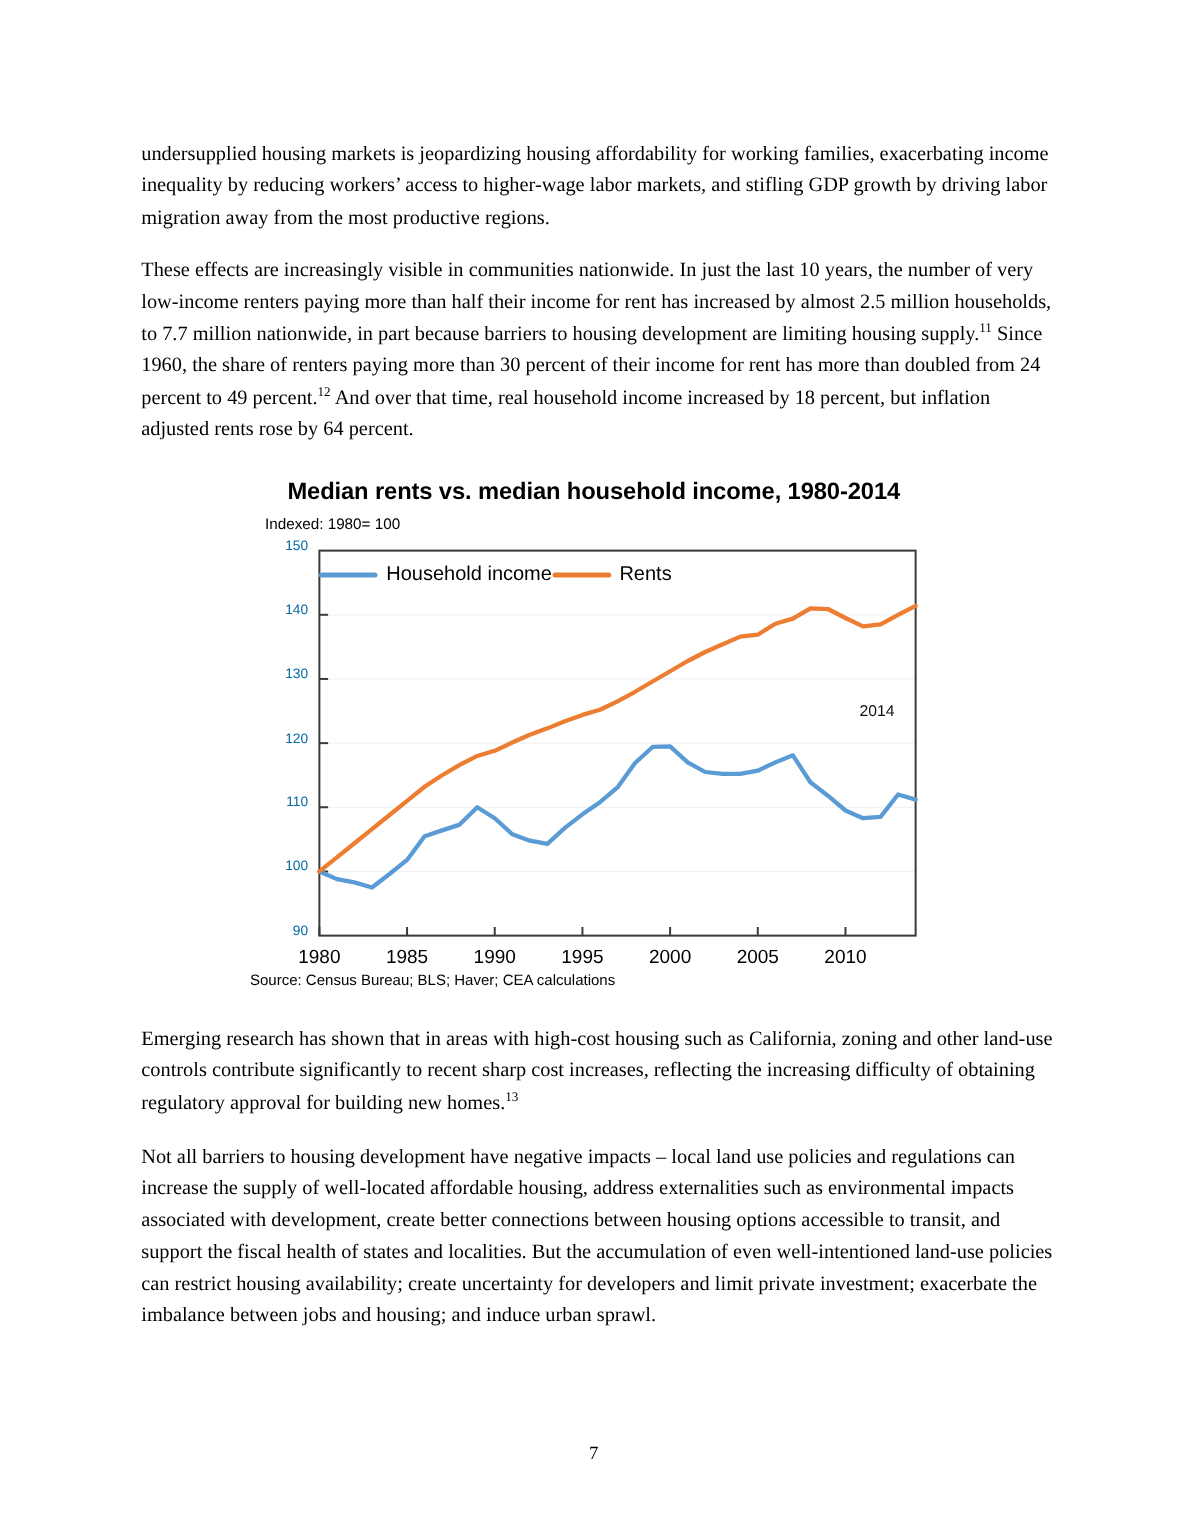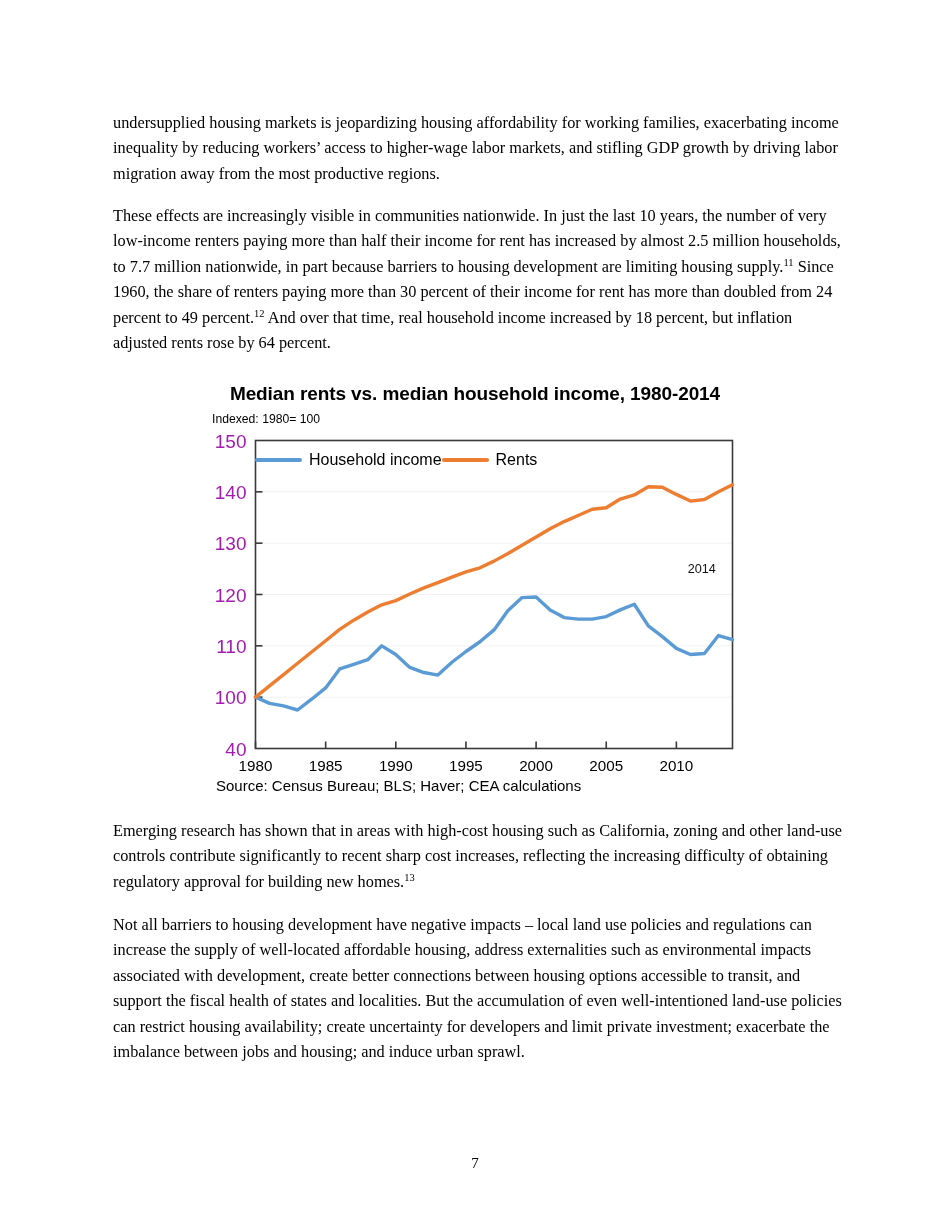--- a/index.html
+++ b/index.html
@@ -51,31 +51,31 @@
     letter-spacing:-0.1px;
     color:#000;
   }
   .fig-subtitle {
     position:absolute; left:212px; top:29px;
     font-family:Liberation Sans, sans-serif;
     font-size:12.2px;
     color:#000;
   }
   .fig-source {
-    position:absolute; left:216px; top:394px;
-    font-family:"Liberation Sans", sans-serif;
-    font-size:15px;
+    position:absolute; left:200px; top:394px;
+    font-family:"Liberation Sans", sans-serif;
+    font-size:12px;
     color:#000;
   }
   .plot-wrap { position:absolute; left:0; top:0; width:950px; height:415px; }
   .ytick-label {
     position:absolute;
     width:46px; text-align:right;
     font-family:"Liberation Sans", sans-serif;
-    font-size:19px; color:#a21caf;
+    font-size:11px; color:#0369a1;
   }
   .xtick-label {
     position:absolute;
     width:60px; text-align:center;
     font-family:"Liberation Sans", sans-serif;
     font-size:15.2px; color:#000;
   }
   .legend {
     position:absolute; top:68px; left:255px; width:477px;
     display:flex; justify-content:flex-start; align-items:center; 
@@ -140,21 +140,21 @@
           </g>
 
         <g id="series-group" fill="none" stroke-linejoin="round" stroke-linecap="round">
             <polyline points="255.50,314.17 269.53,320.33 283.56,322.89 297.59,327.00 311.62,316.22 325.65,304.93 339.68,285.93 353.71,281.31 367.74,276.69 381.76,262.83 395.79,271.56 409.82,284.39 423.85,289.53 437.88,292.09 451.91,279.26 465.94,268.48 479.97,258.73 494.00,246.92 508.03,227.41 522.06,214.58 536.09,214.07 550.12,226.90 564.15,234.60 578.18,236.14 592.21,236.14 606.24,233.57 620.26,226.90 634.29,221.25 648.32,242.81 662.35,253.59 676.38,265.40 690.41,271.56 704.44,270.53 718.47,252.57 732.50,256.67" stroke="#5B9BD5" stroke-width="3.4"></polyline>
             <polyline points="255.50,314.17 269.53,302.87 283.56,291.58 297.59,280.29 311.62,268.99 325.65,257.70 339.68,246.41 353.71,237.17 367.74,228.95 381.76,221.77 395.79,217.66 409.82,210.99 423.85,204.83 437.88,199.69 451.91,194.05 465.94,188.91 479.97,184.81 494.00,178.13 508.03,170.43 522.06,162.22 536.09,154.01 550.12,145.79 564.15,138.61 578.18,132.45 592.21,126.29 606.24,124.75 620.26,116.02 634.29,111.91 648.32,103.70 662.35,104.21 676.38,111.40 690.41,118.07 704.44,116.53 718.47,108.83 732.50,101.65" stroke="#ED7D31" stroke-width="3.4"></polyline>
           </g>
       </svg>
 
       
       <div id="ylabels">
-          <div class="ytick-label" style="left: 200.5px; top: 355.5px;">40</div>
+          <div class="ytick-label" style="left: 200.5px; top: 355.5px;">90</div>
           <div class="ytick-label" style="left: 200.5px; top: 304.167px;">100</div>
           <div class="ytick-label" style="left: 200.5px; top: 252.833px;">110</div>
           <div class="ytick-label" style="left: 200.5px; top: 201.5px;">120</div>
           <div class="ytick-label" style="left: 200.5px; top: 150.167px;">130</div>
           <div class="ytick-label" style="left: 200.5px; top: 98.8333px;">140</div>
           <div class="ytick-label" style="left: 200.5px; top: 47.5px;">150</div>
         </div>
       
       <div id="xlabels">
           <div class="xtick-label" style="left: 225.5px; top: 373.5px;">1980</div>

